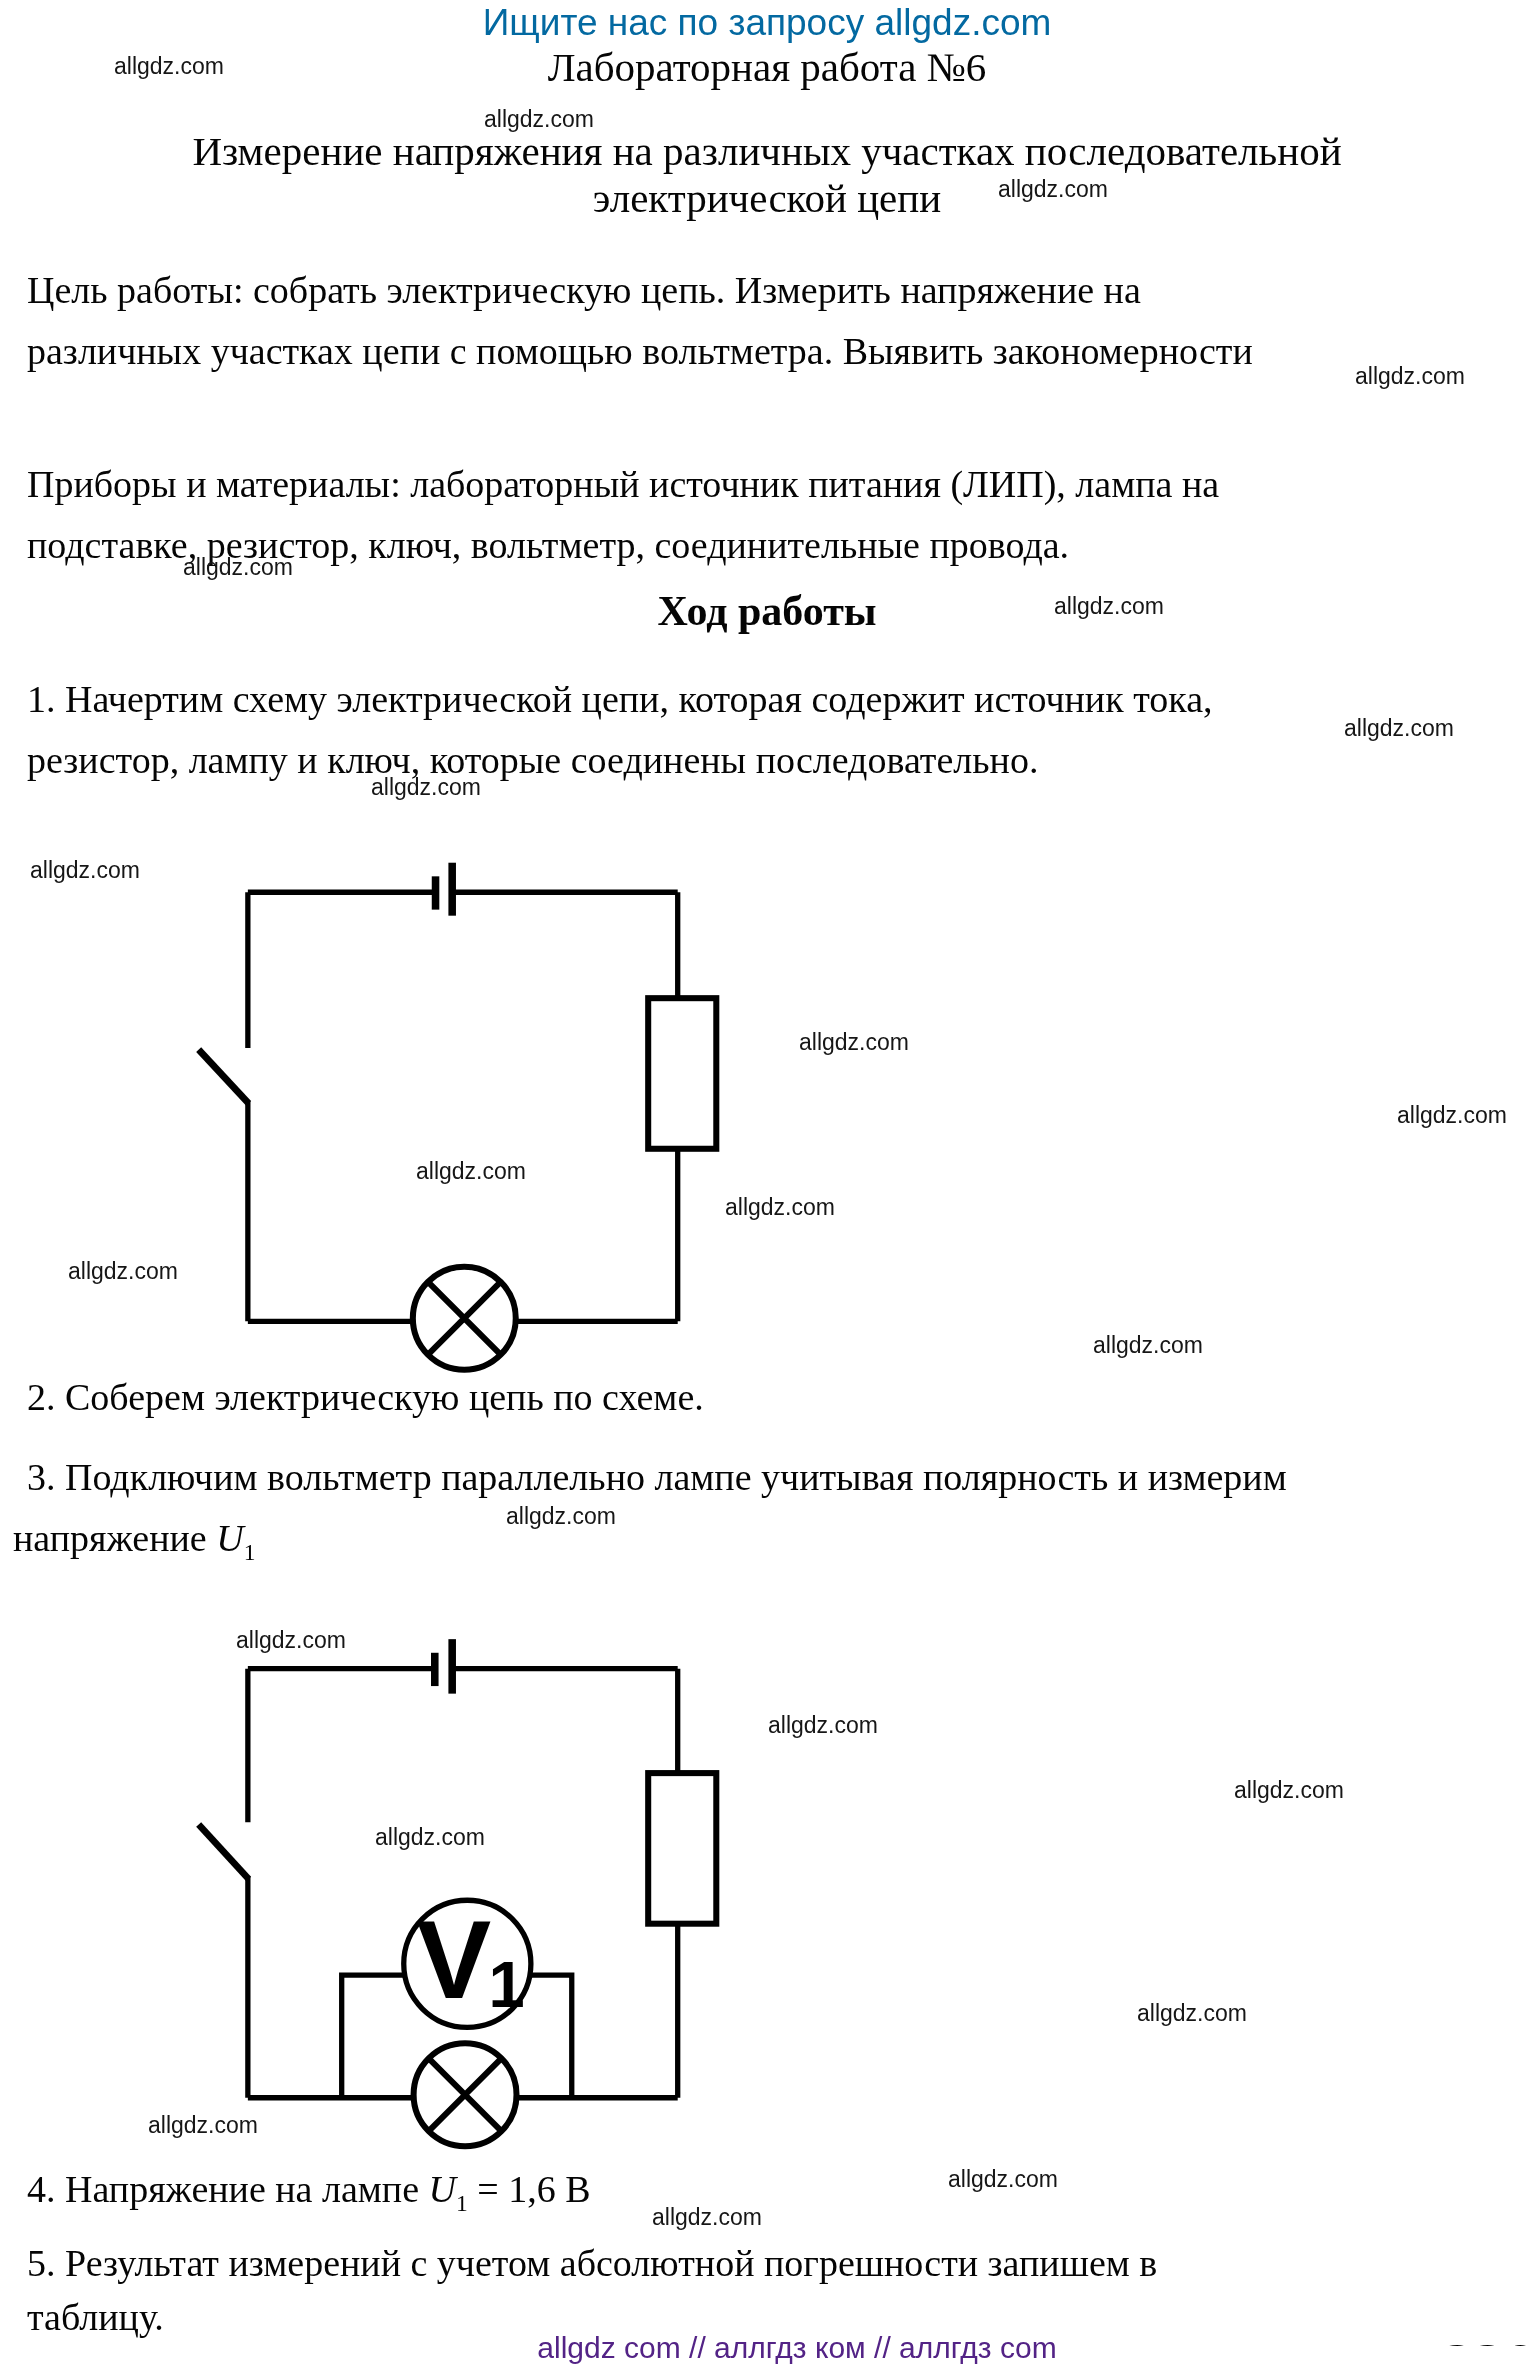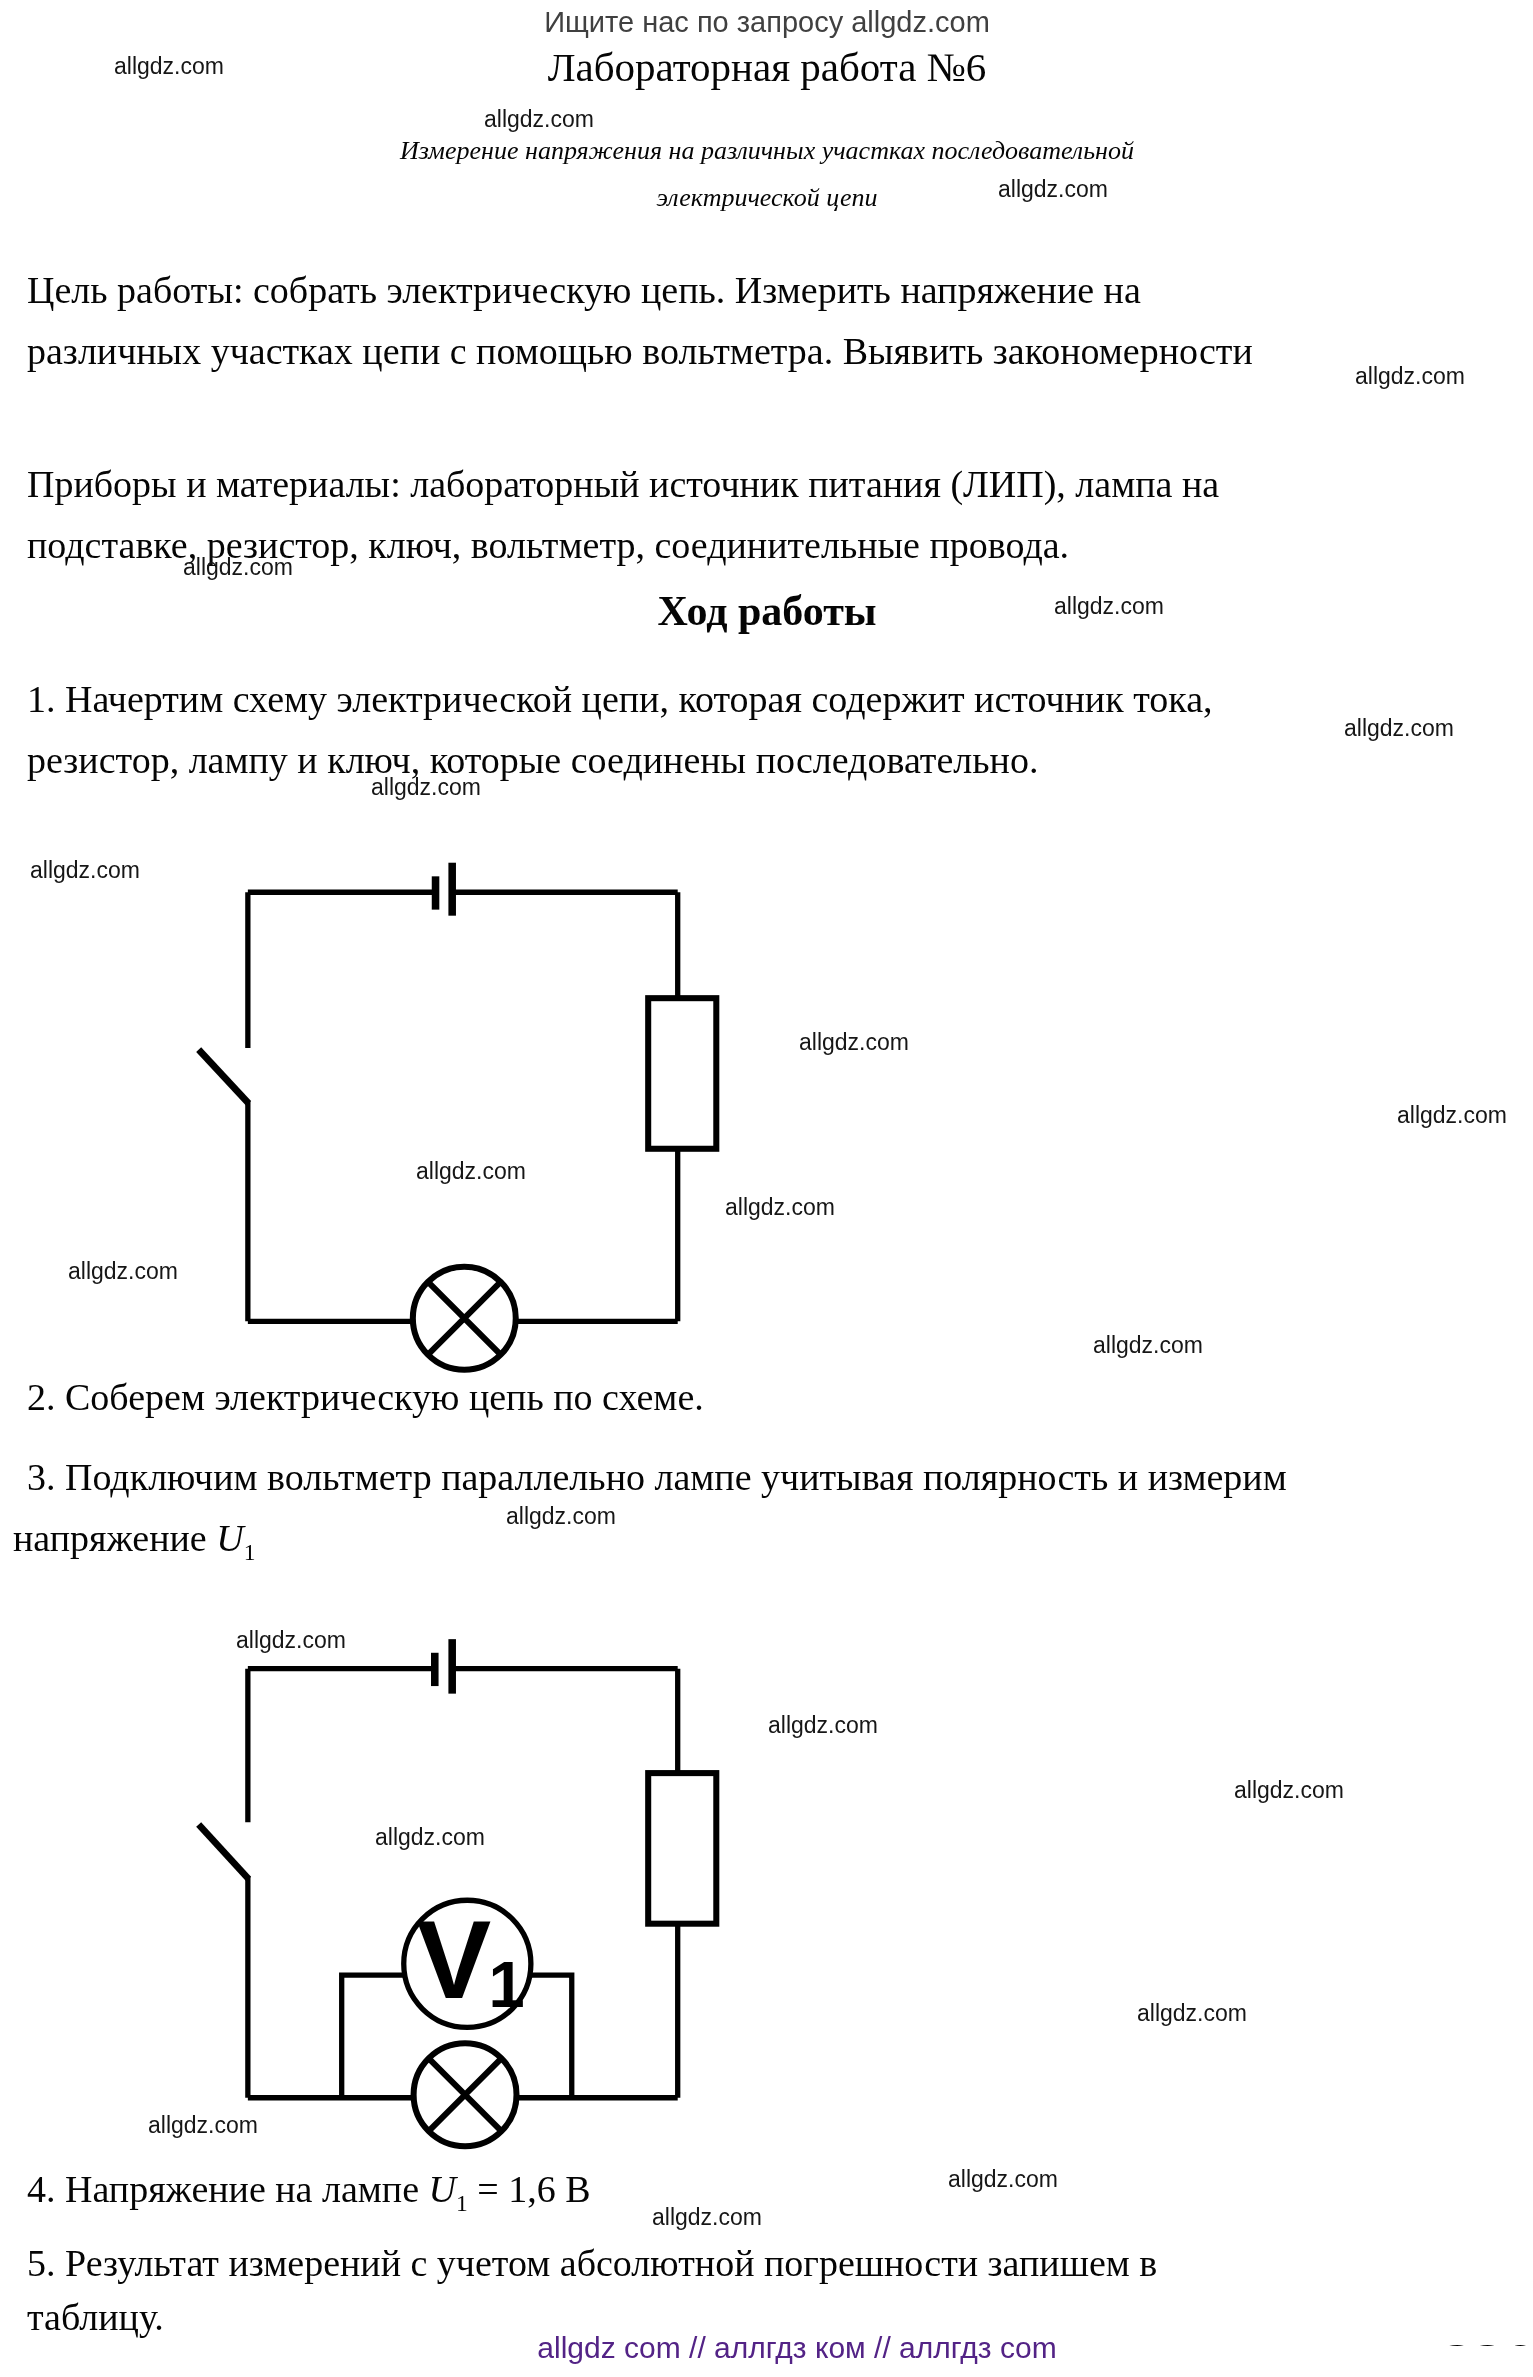--- a/index.html
+++ b/index.html
@@ -15,32 +15,31 @@
   .abs{position:absolute;white-space:nowrap;}
   .body-line{
     font-size:38px;
     line-height:61px;
     font-family:"Liberation Serif", serif;
     color:#050505;
   }
   .centered{left:0;width:1534px;text-align:center;}
   .promo{
     font-family:"Liberation Sans", sans-serif;
-    font-size:29px;
+    font-size:37px;
     line-height:33px;
-    color:#404040;
+    color:#0369a1;
   }
   .doc-title{
     font-size:41px;
     line-height:45px;
   }
   .doc-subtitle{
-    font-size:26px;
+    font-size:41px;
     line-height:44px;
-    font-style:italic;
   }
   .section-heading{
     font-size:42px;
     line-height:44px;
     font-weight:bold;
   }
   .wm{
     position:absolute;
     font-family:Liberation Sans, sans-serif;
     font-size:23px;

